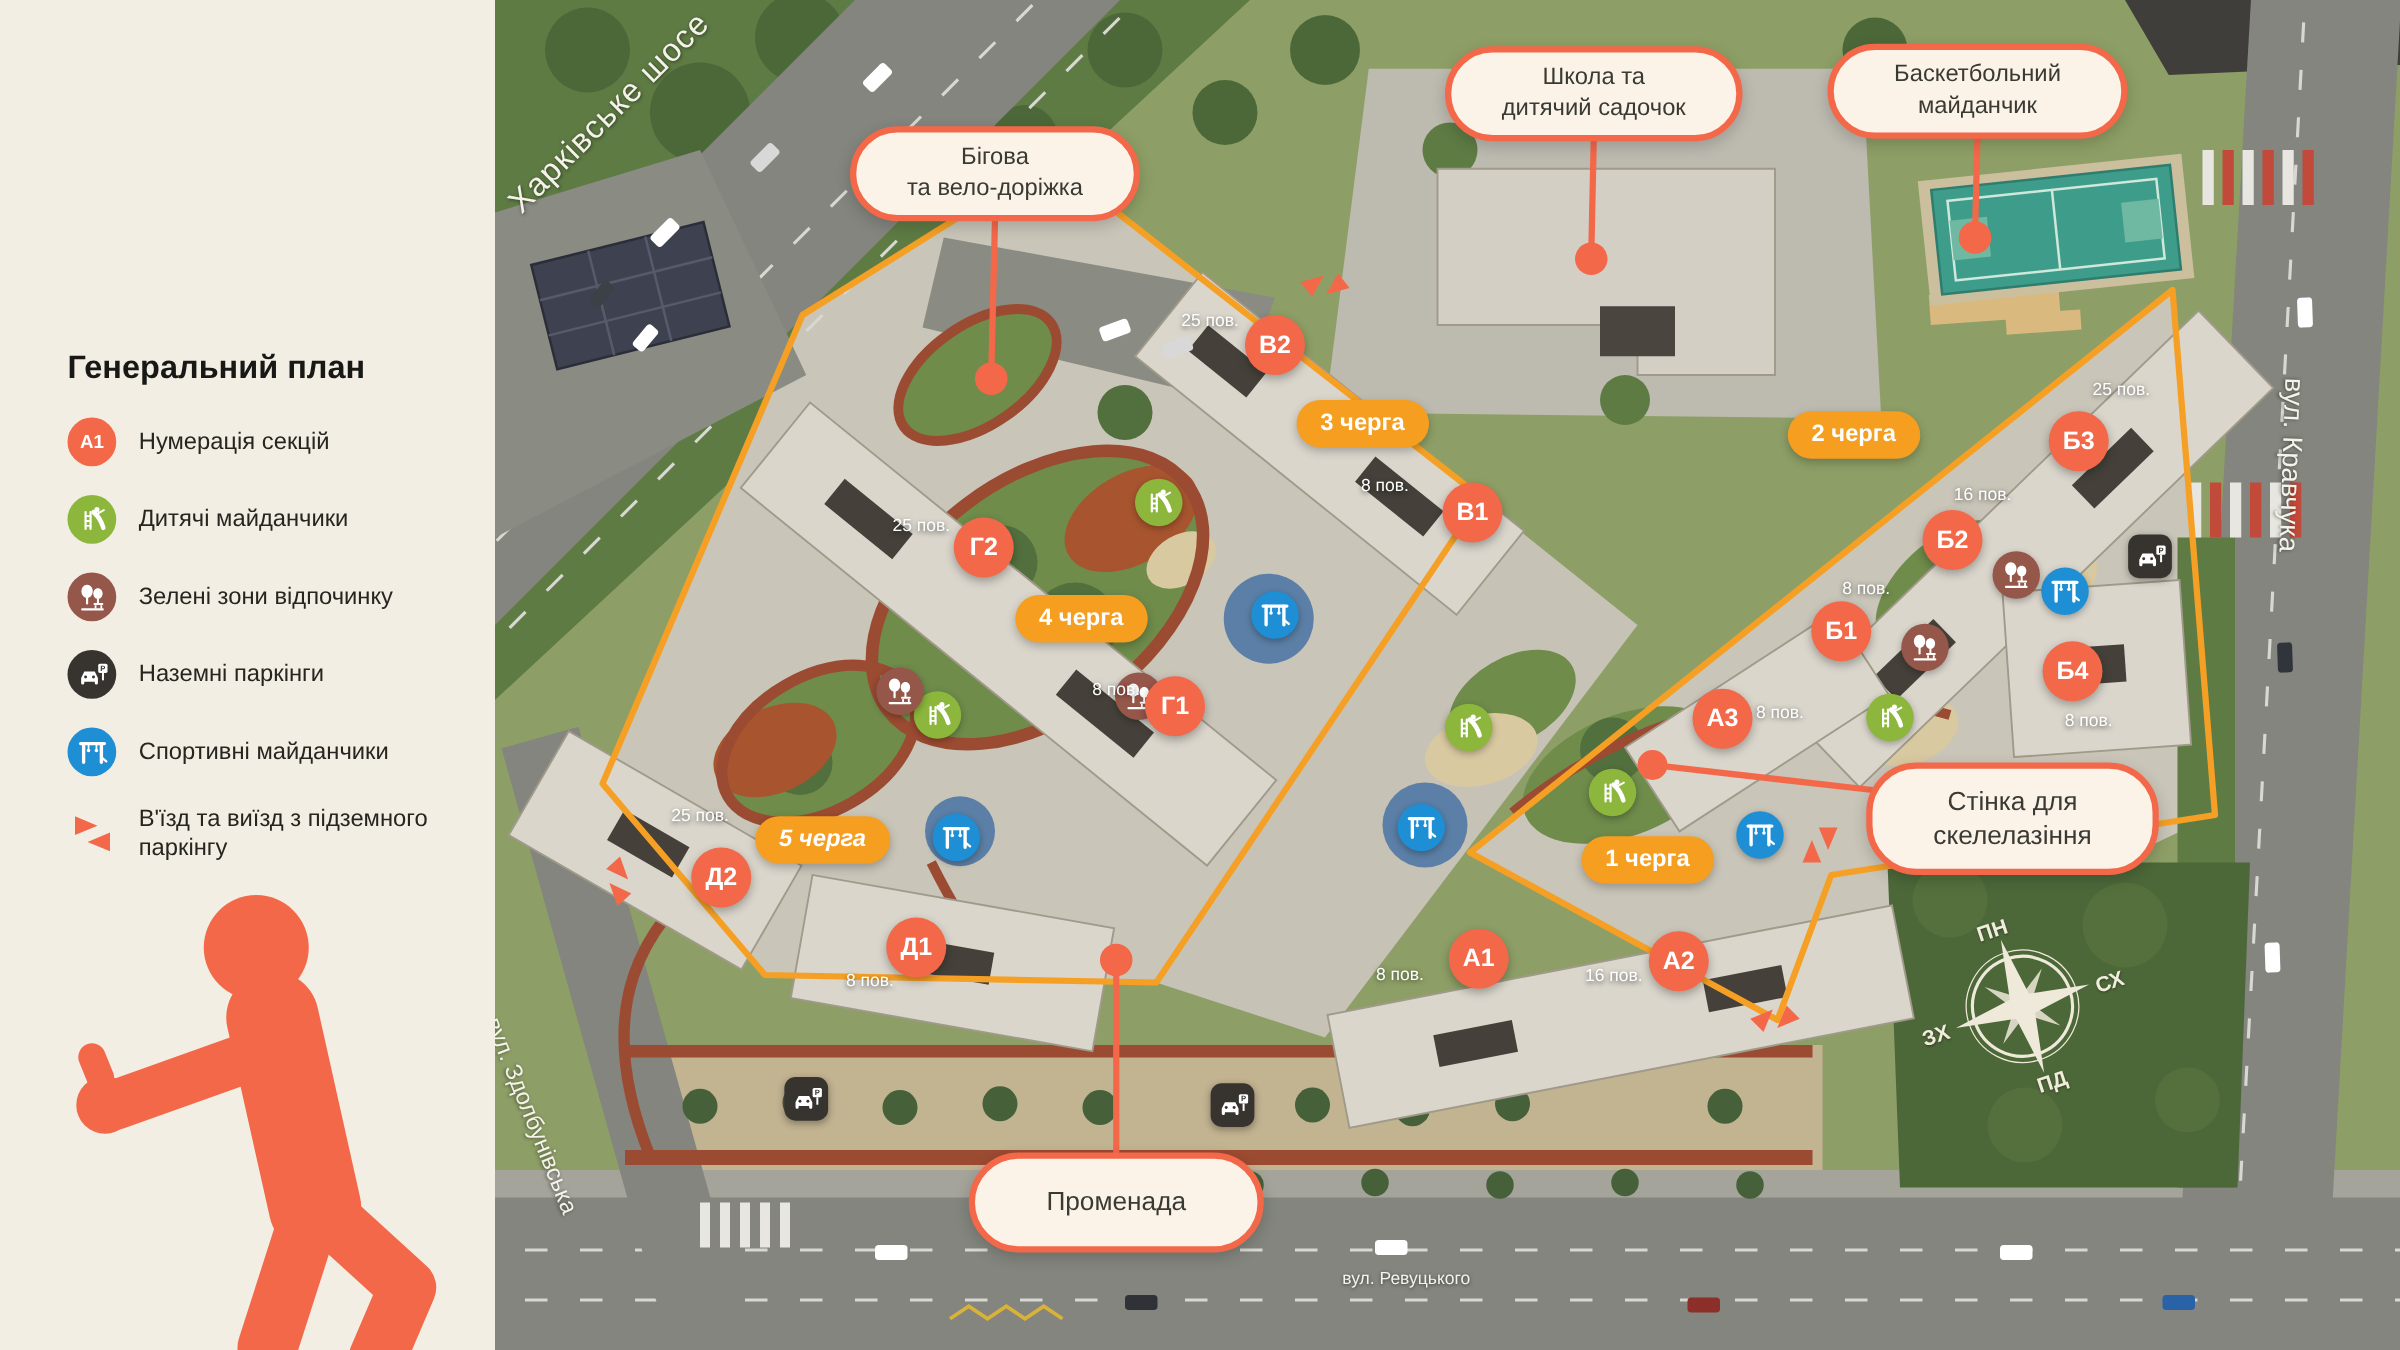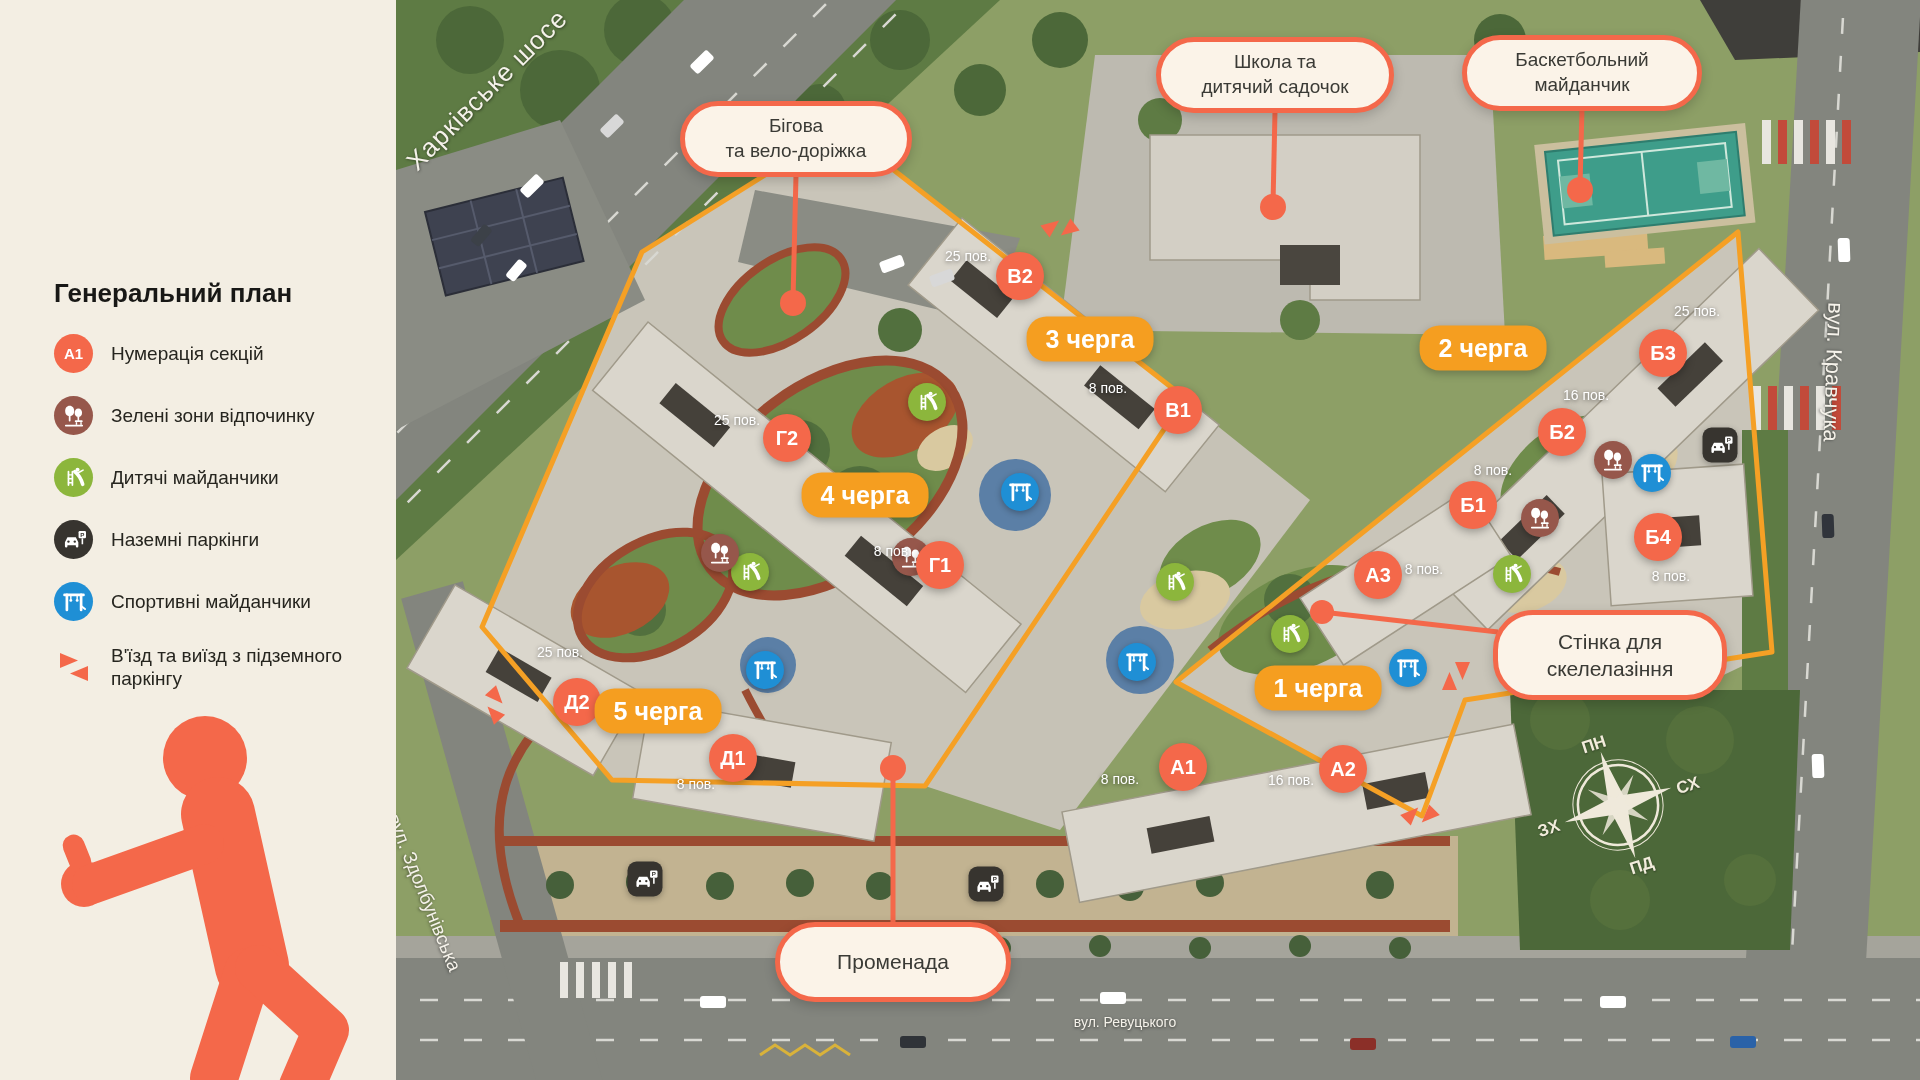--- a/index.html
+++ b/index.html
@@ -40,21 +40,21 @@
   .co-climbing{left:1493px;top:610px;width:234px;height:90px;font-size:21px;}
   .co-promenade{left:775px;top:922px;width:236px;height:80px;font-size:21px;}
 
   
   .bld{position:absolute;width:48px;height:48px;border-radius:50%;background:#F4684A;color:#fff;
        font-weight:bold;font-size:20px;display:flex;align-items:center;justify-content:center;
        transform:translate(-50%,-50%);box-shadow:0 3px 8px rgba(0,0,0,.3);z-index:22;}
   .flr{position:absolute;transform:translate(-50%,-50%);color:#fff;font-size:14px;font-weight:500;
        white-space:nowrap;text-shadow:0 1px 4px rgba(0,0,0,.6);z-index:21;}
   .phase{position:absolute;transform:translate(-50%,-50%);background:#F59E20;color:#fff;font-weight:bold;
-         font-size:25px;padding:8px 19px;border-radius:20px;white-space:nowrap;
+         font-size:19px;padding:8px 19px;border-radius:20px;white-space:nowrap;
          box-shadow:0 3px 8px rgba(0,0,0,.25);z-index:23;}
   .amen{position:absolute;width:38px;height:38px;border-radius:50%;transform:translate(-50%,-50%);
         display:flex;align-items:center;justify-content:center;box-shadow:0 2px 6px rgba(0,0,0,.3);z-index:20;}
   .amen svg{width:30px;height:30px;}
   .amen.playground{background:#8CB63C;} .amen.sports{background:#1F8FD5;}
   .amen.green-zone{background:#96574B;} .amen.parking{background:#37342F;border-radius:9px;width:35px;height:35px;}
   .entryx{position:absolute;width:34px;height:34px;transform:translate(-50%,-50%);z-index:24;}
   .entryx svg{width:34px;height:34px;display:block;}
 
   
@@ -365,21 +365,21 @@
         <div class="flr" style="left: 696px; top: 784px;">8 пов.</div>
         <div class="flr" style="left: 1697px; top: 311px;">25 пов.</div>
         <div class="flr" style="left: 1586px; top: 395px;">16 пов.</div>
         <div class="flr" style="left: 1493px; top: 470px;">8 пов.</div>
         <div class="flr" style="left: 1671px; top: 576px;">8 пов.</div>
         <div class="flr" style="left: 1424px; top: 569px;">8 пов.</div>
         <div class="flr" style="left: 1120px; top: 779px;">8 пов.</div>
         <div class="flr" style="left: 1291px; top: 780px;">16 пов.</div>
         <div class="phase" style="left: 1090px; top: 339px;">3 черга</div>
         <div class="phase" style="left: 865px; top: 495px;">4 черга</div>
-        <div class="phase" style="left: 658px; top: 711px;">5 черга</div>
+        <div class="phase" style="left: 658px; top: 672px; font-style: italic;">5 черга</div>
         <div class="phase" style="left: 1483px; top: 348px;">2 черга</div>
         <div class="phase" style="left: 1318px; top: 688px;">1 черга</div>
         <div class="amen playground" style="left: 927px; top: 402px;">
           <svg viewBox="0 0 38 38">
             <g stroke="#fff" fill="none" stroke-linecap="round">
               <path d="M12 28V11" stroke-width="2.2"></path>
               <path d="M17 28V11" stroke-width="2.2"></path>
               <path d="M12 15h5M12 20h5M12 25h5" stroke-width="1.8"></path>
               <path d="M20 11c5 4 8 9 10 16" stroke-width="4.6"></path>
             </g>
@@ -607,50 +607,50 @@
   </div>
 
   <div class="sidebar">
     <div class="gen-title">Генеральний план</div>
     <div class="legend">
       <div class="legend-row">
         <div class="legend-ic ic-orange">
           <span>А1</span>
         </div>
         <div class="legend-label">Нумерація секцій</div>
+      </div>
+      <div class="legend-row">
+        <div class="legend-ic ic-green">
+            <svg viewBox="0 0 38 38">
+              <g stroke="#fff" fill="none" stroke-linecap="round">
+                <path d="M12 28V11" stroke-width="2.2"></path>
+                <path d="M17 28V11" stroke-width="2.2"></path>
+                <path d="M12 15h5M12 20h5M12 25h5" stroke-width="1.8"></path>
+                <path d="M20 11c5 4 8 9 10 16" stroke-width="4.6"></path>
+              </g>
+              <circle cx="23.5" cy="8.5" r="2.6" fill="#fff"></circle>
+              <path d="M25 12l5.5-3" stroke="#fff" stroke-width="2" stroke-linecap="round"></path>
+            </svg>
+          </div>
+        <div class="legend-label">Дитячі майданчики</div>
       </div>
       <div class="legend-row">
         <div class="legend-ic ic-brown">
             <svg viewBox="0 0 38 38" fill="#fff">
               <path d="M13.5 6c3.6 0 5.7 3.1 5.7 6.7s-2.1 6.6-5.7 6.6-5.7-3-5.7-6.6S9.9 6 13.5 6z"></path>
               <rect x="12.4" y="18" width="2.2" height="8" rx="1"></rect>
               <path d="M24.5 9.5c2.9 0 4.7 2.5 4.7 5.4s-1.8 5.4-4.7 5.4-4.7-2.5-4.7-5.4 1.8-5.4 4.7-5.4z"></path>
               <rect x="23.5" y="19.5" width="2" height="6" rx="1"></rect>
               <rect x="20" y="24.5" width="10" height="2.2" rx="1.1"></rect>
               <rect x="21.2" y="26.8" width="1.8" height="3.4"></rect>
               <rect x="27" y="26.8" width="1.8" height="3.4"></rect>
               <rect x="7.5" y="30" width="23" height="2.2" rx="1.1"></rect>
             </svg>
           </div>
         <div class="legend-label">Зелені зони відпочинку</div>
-      </div>
-      <div class="legend-row">
-        <div class="legend-ic ic-green">
-            <svg viewBox="0 0 38 38">
-              <g stroke="#fff" fill="none" stroke-linecap="round">
-                <path d="M12 28V11" stroke-width="2.2"></path>
-                <path d="M17 28V11" stroke-width="2.2"></path>
-                <path d="M12 15h5M12 20h5M12 25h5" stroke-width="1.8"></path>
-                <path d="M20 11c5 4 8 9 10 16" stroke-width="4.6"></path>
-              </g>
-              <circle cx="23.5" cy="8.5" r="2.6" fill="#fff"></circle>
-              <path d="M25 12l5.5-3" stroke="#fff" stroke-width="2" stroke-linecap="round"></path>
-            </svg>
-          </div>
-        <div class="legend-label">Дитячі майданчики</div>
       </div>
       <div class="legend-row">
         <div class="legend-ic ic-dark">
             <svg viewBox="0 0 38 38">
               <g fill="#fff">
                 <path d="M7.5 22l3.2-6.5h10.6L24.5 22v5a1.6 1.6 0 01-3.2 0v-1.2H10.7V27a1.6 1.6 0 01-3.2 0z"></path>
                 <rect x="24.8" y="7.5" width="9.4" height="9.4" rx="1.6"></rect>
                 <rect x="28.6" y="16.9" width="2" height="7.5"></rect>
               </g>
               <circle cx="12" cy="21" r="1.5" fill="#37342F"></circle>

